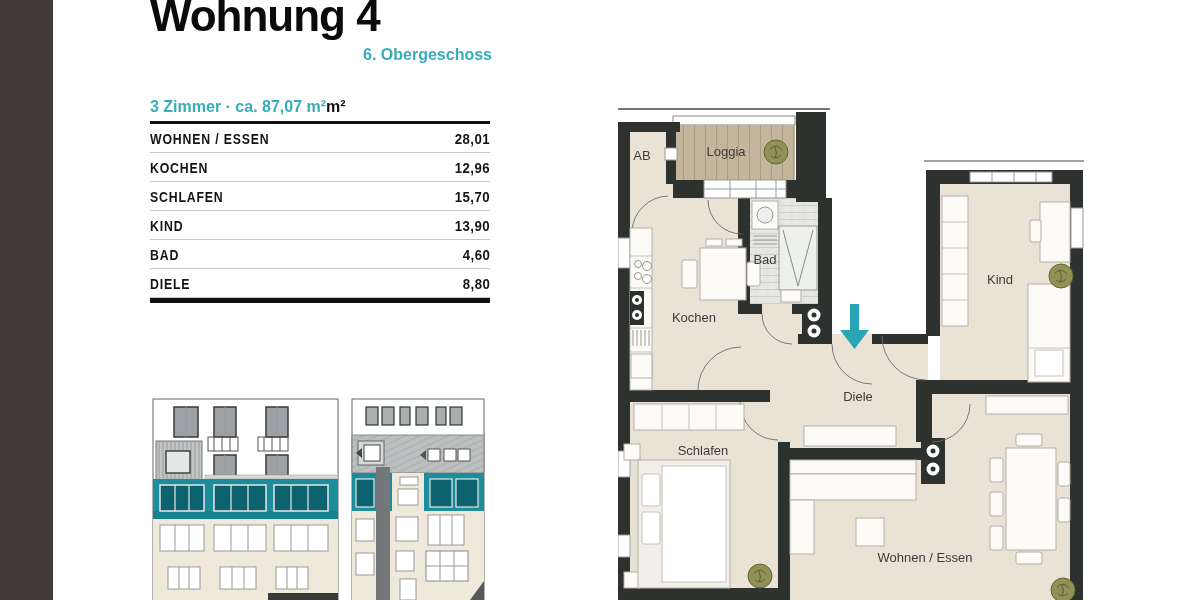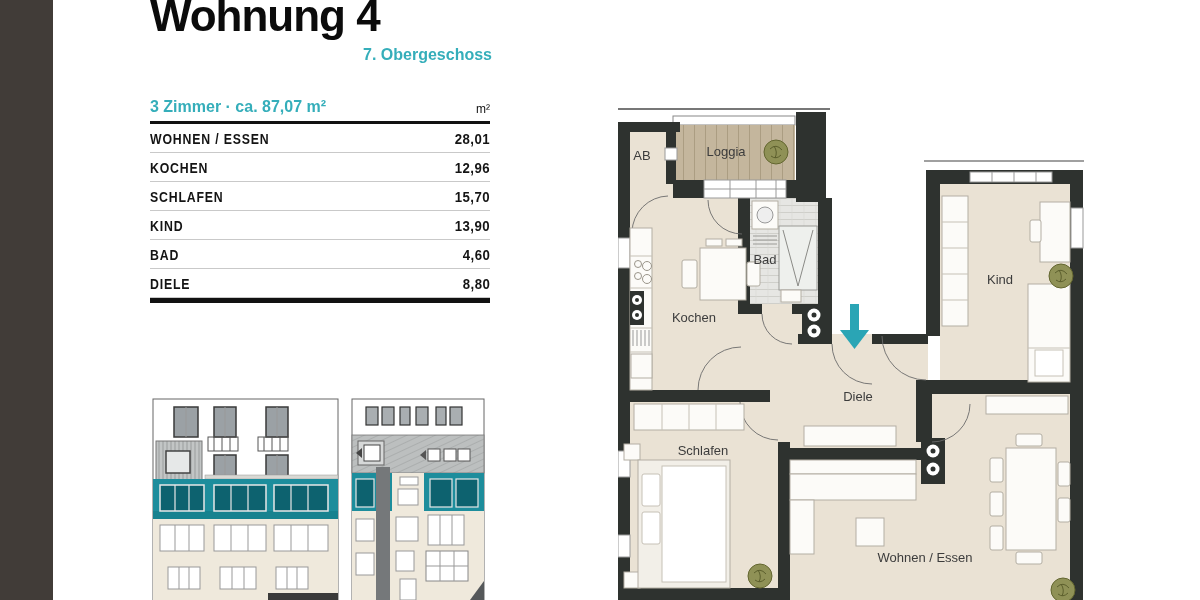--- a/index.html
+++ b/index.html
@@ -11,23 +11,23 @@
   *{margin:0;padding:0;box-sizing:border-box}
   html,body{background:#fff}
   body{font-family:"Liberation Sans",sans-serif}
   .stage{position:relative;width:1172px;height:600px;background:#fff;overflow:hidden}
   .sidebar{position:absolute;left:0;top:0;width:53px;height:600px;background:var(--sidebar)}
   .title{position:absolute;left:150px;top:-6px;font-size:44px;line-height:1;font-weight:800;
          letter-spacing:-1px;color:#0b0b0b}
   .subtitle{position:absolute;left:150px;top:46px;width:342px;text-align:right;
             font-size:16px;font-weight:700;color:var(--accent)}
   .areas{position:absolute;left:150px;top:92px;width:340px}
-  .areas-head{display:flex;justify-content:space-between;align-items:flex-end;height:24px}
+  .areas-head{display:flex;align-items:flex-end;height:24px}
   .areas-head .left{font-size:16px;font-weight:700;color:var(--accent)}
-  .areas-head .right{font-size:12px;font-weight:400;color:var(--ink)}
+  .areas-head .right{font-size:16px;font-weight:700;color:var(--ink)}
   .rule-strong{height:3px;background:var(--ink);margin-top:5px}
   .rule-thick{height:5px;background:var(--ink)}
   .arow{display:flex;justify-content:space-between;align-items:center;height:29px;
         border-bottom:1px solid var(--rule);font-size:15px;font-weight:700;color:#141414}
   .arow:last-of-type{border-bottom:none}
   .arow .lbl{display:inline-block;transform:scaleX(.82);transform-origin:0 50%;
              letter-spacing:1px;white-space:nowrap}
   .arow .val{display:inline-block;transform:scaleX(.88);transform-origin:100% 50%;
              letter-spacing:.5px}
   .elev{position:absolute}
@@ -41,21 +41,21 @@
   .mull{stroke:#999;stroke-width:1}
   .room-label{font-family:"Liberation Sans",sans-serif;font-size:13px;fill:var(--label)}
 </style>
 </head>
 <body>
 
 <div class="stage">
   <div class="sidebar"></div>
 
   <h1 class="title">Wohnung 4</h1>
-  <div class="subtitle">7. Obergeschoss</div>
+  <div class="subtitle">6. Obergeschoss</div>
 
   <div class="areas">
     <div class="areas-head">
       <span class="left">3 Zimmer · ca. 87,07 m²</span>
       <span class="right">m²</span>
     </div>
     <div class="rule-strong"></div>
     <div class="arow">
       <span class="lbl">WOHNEN / ESSEN</span>
       <span class="val">28,01</span>

